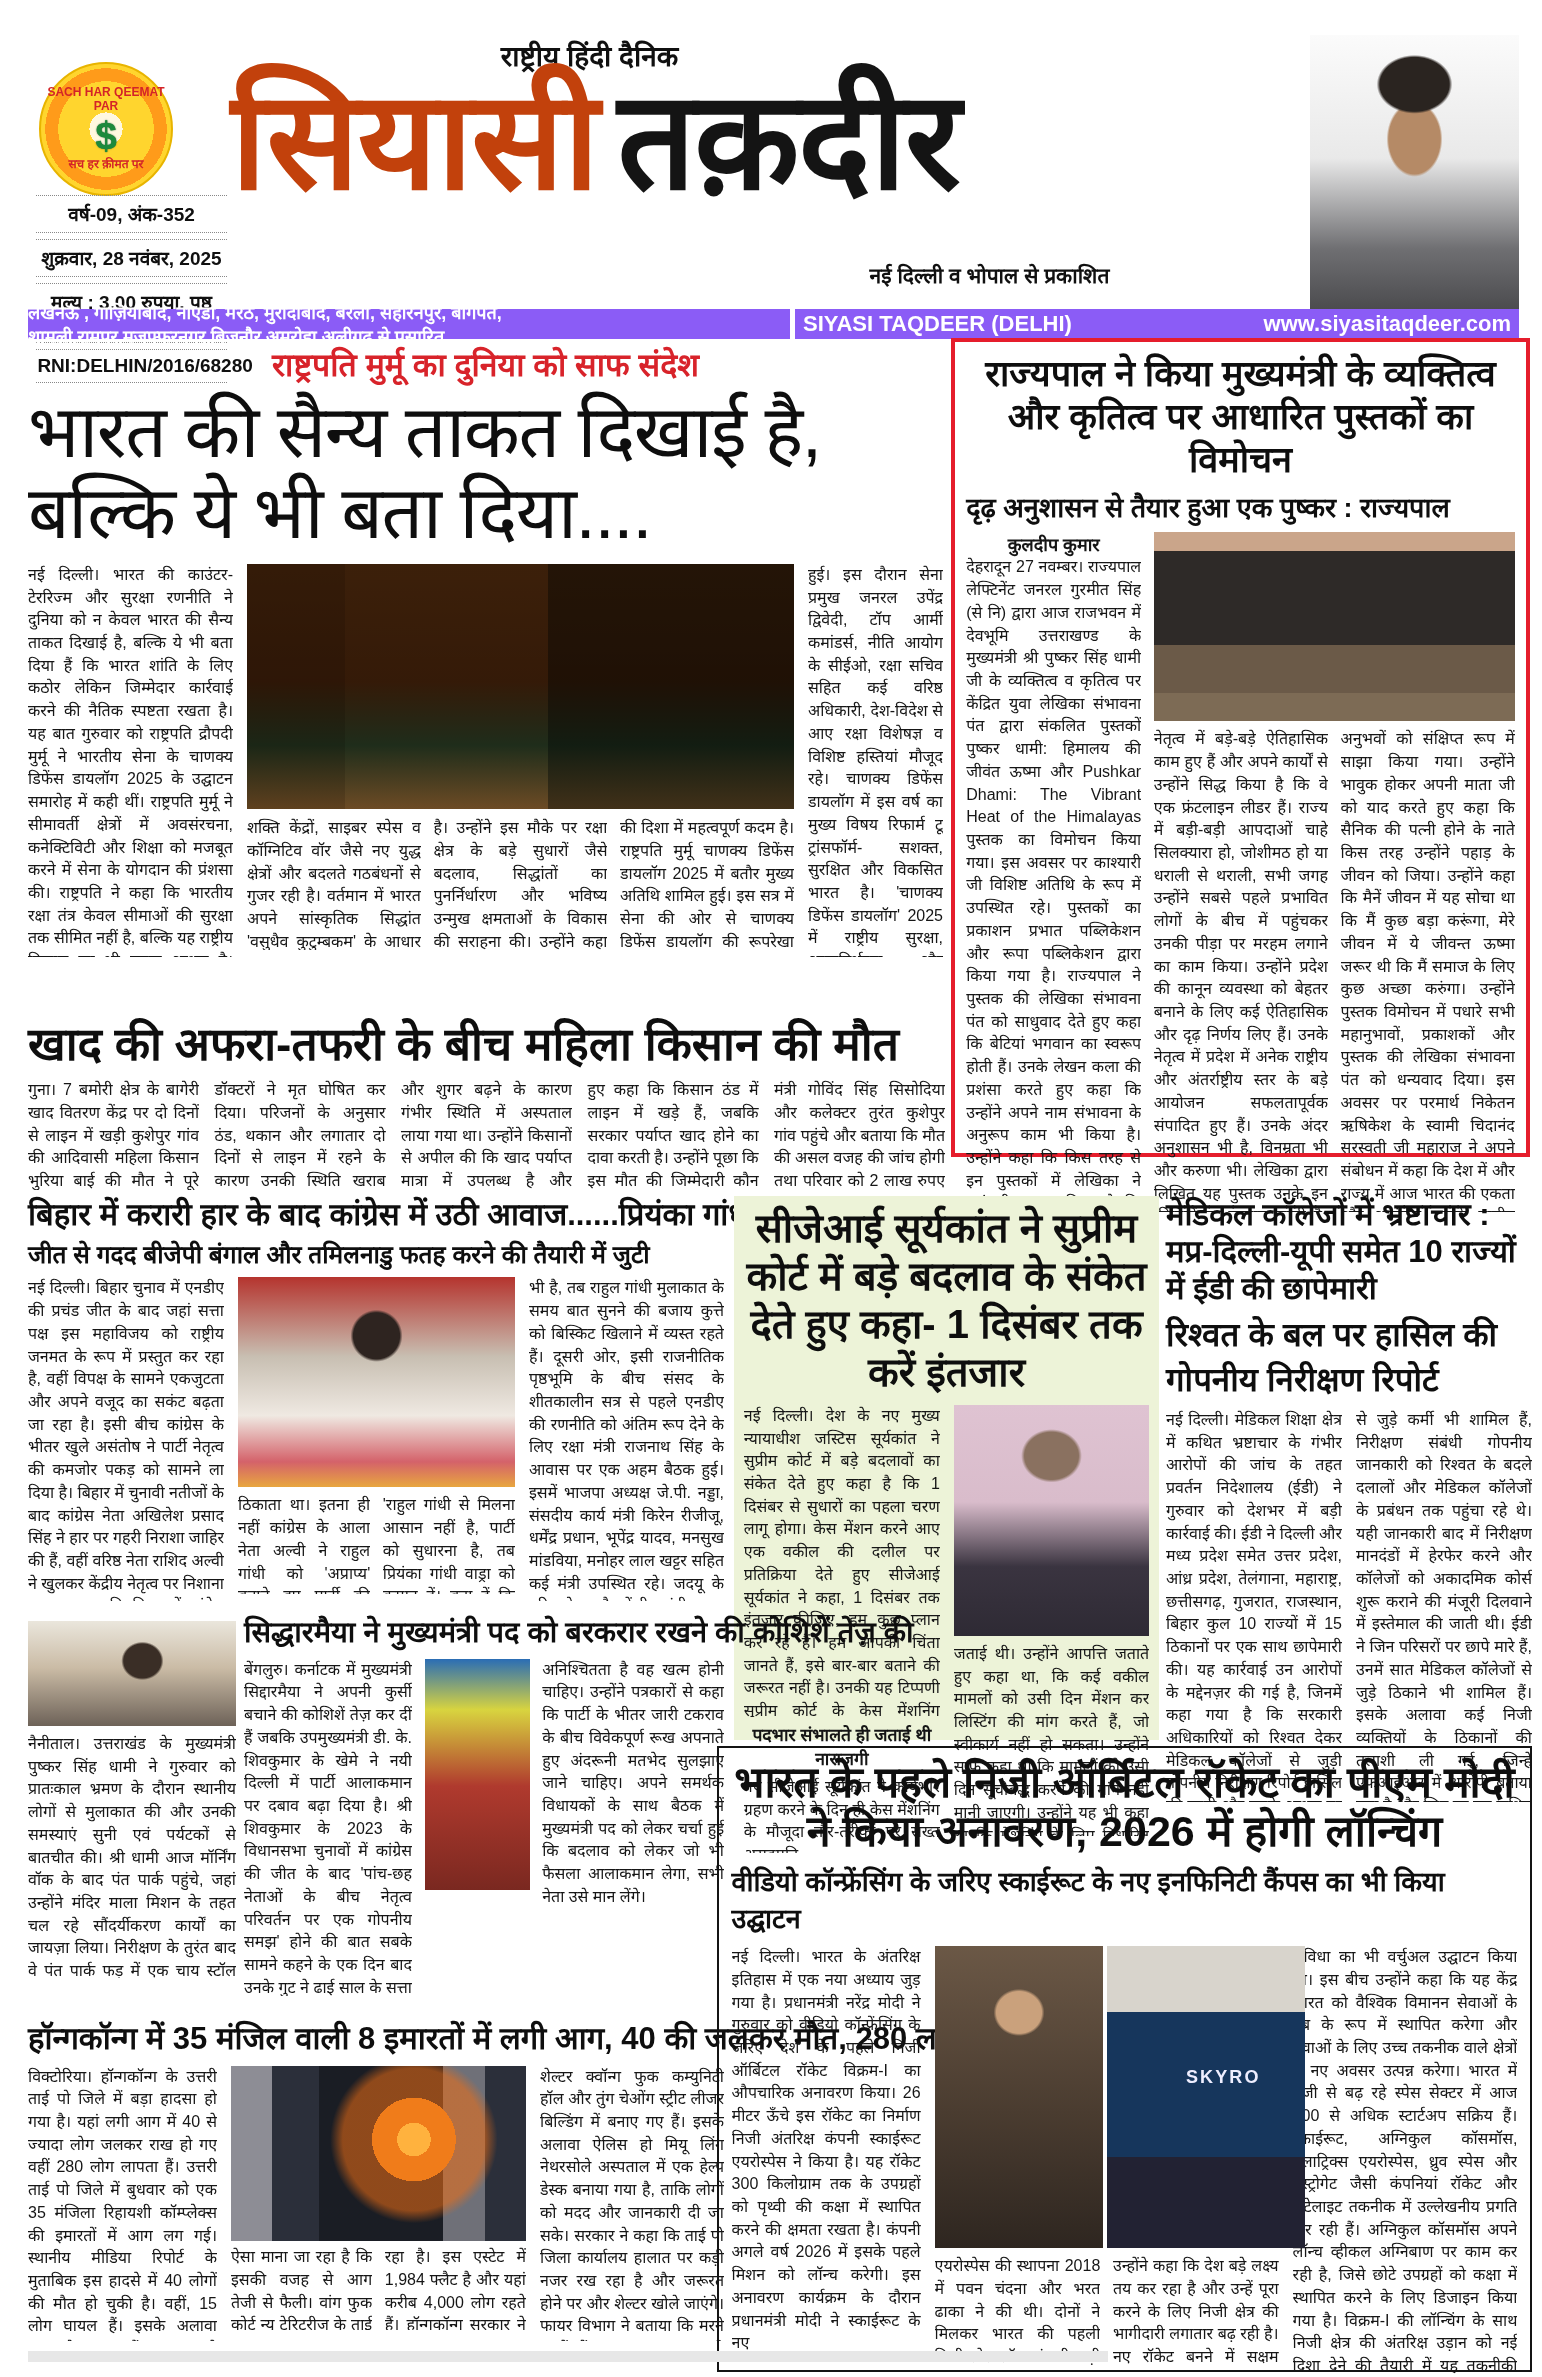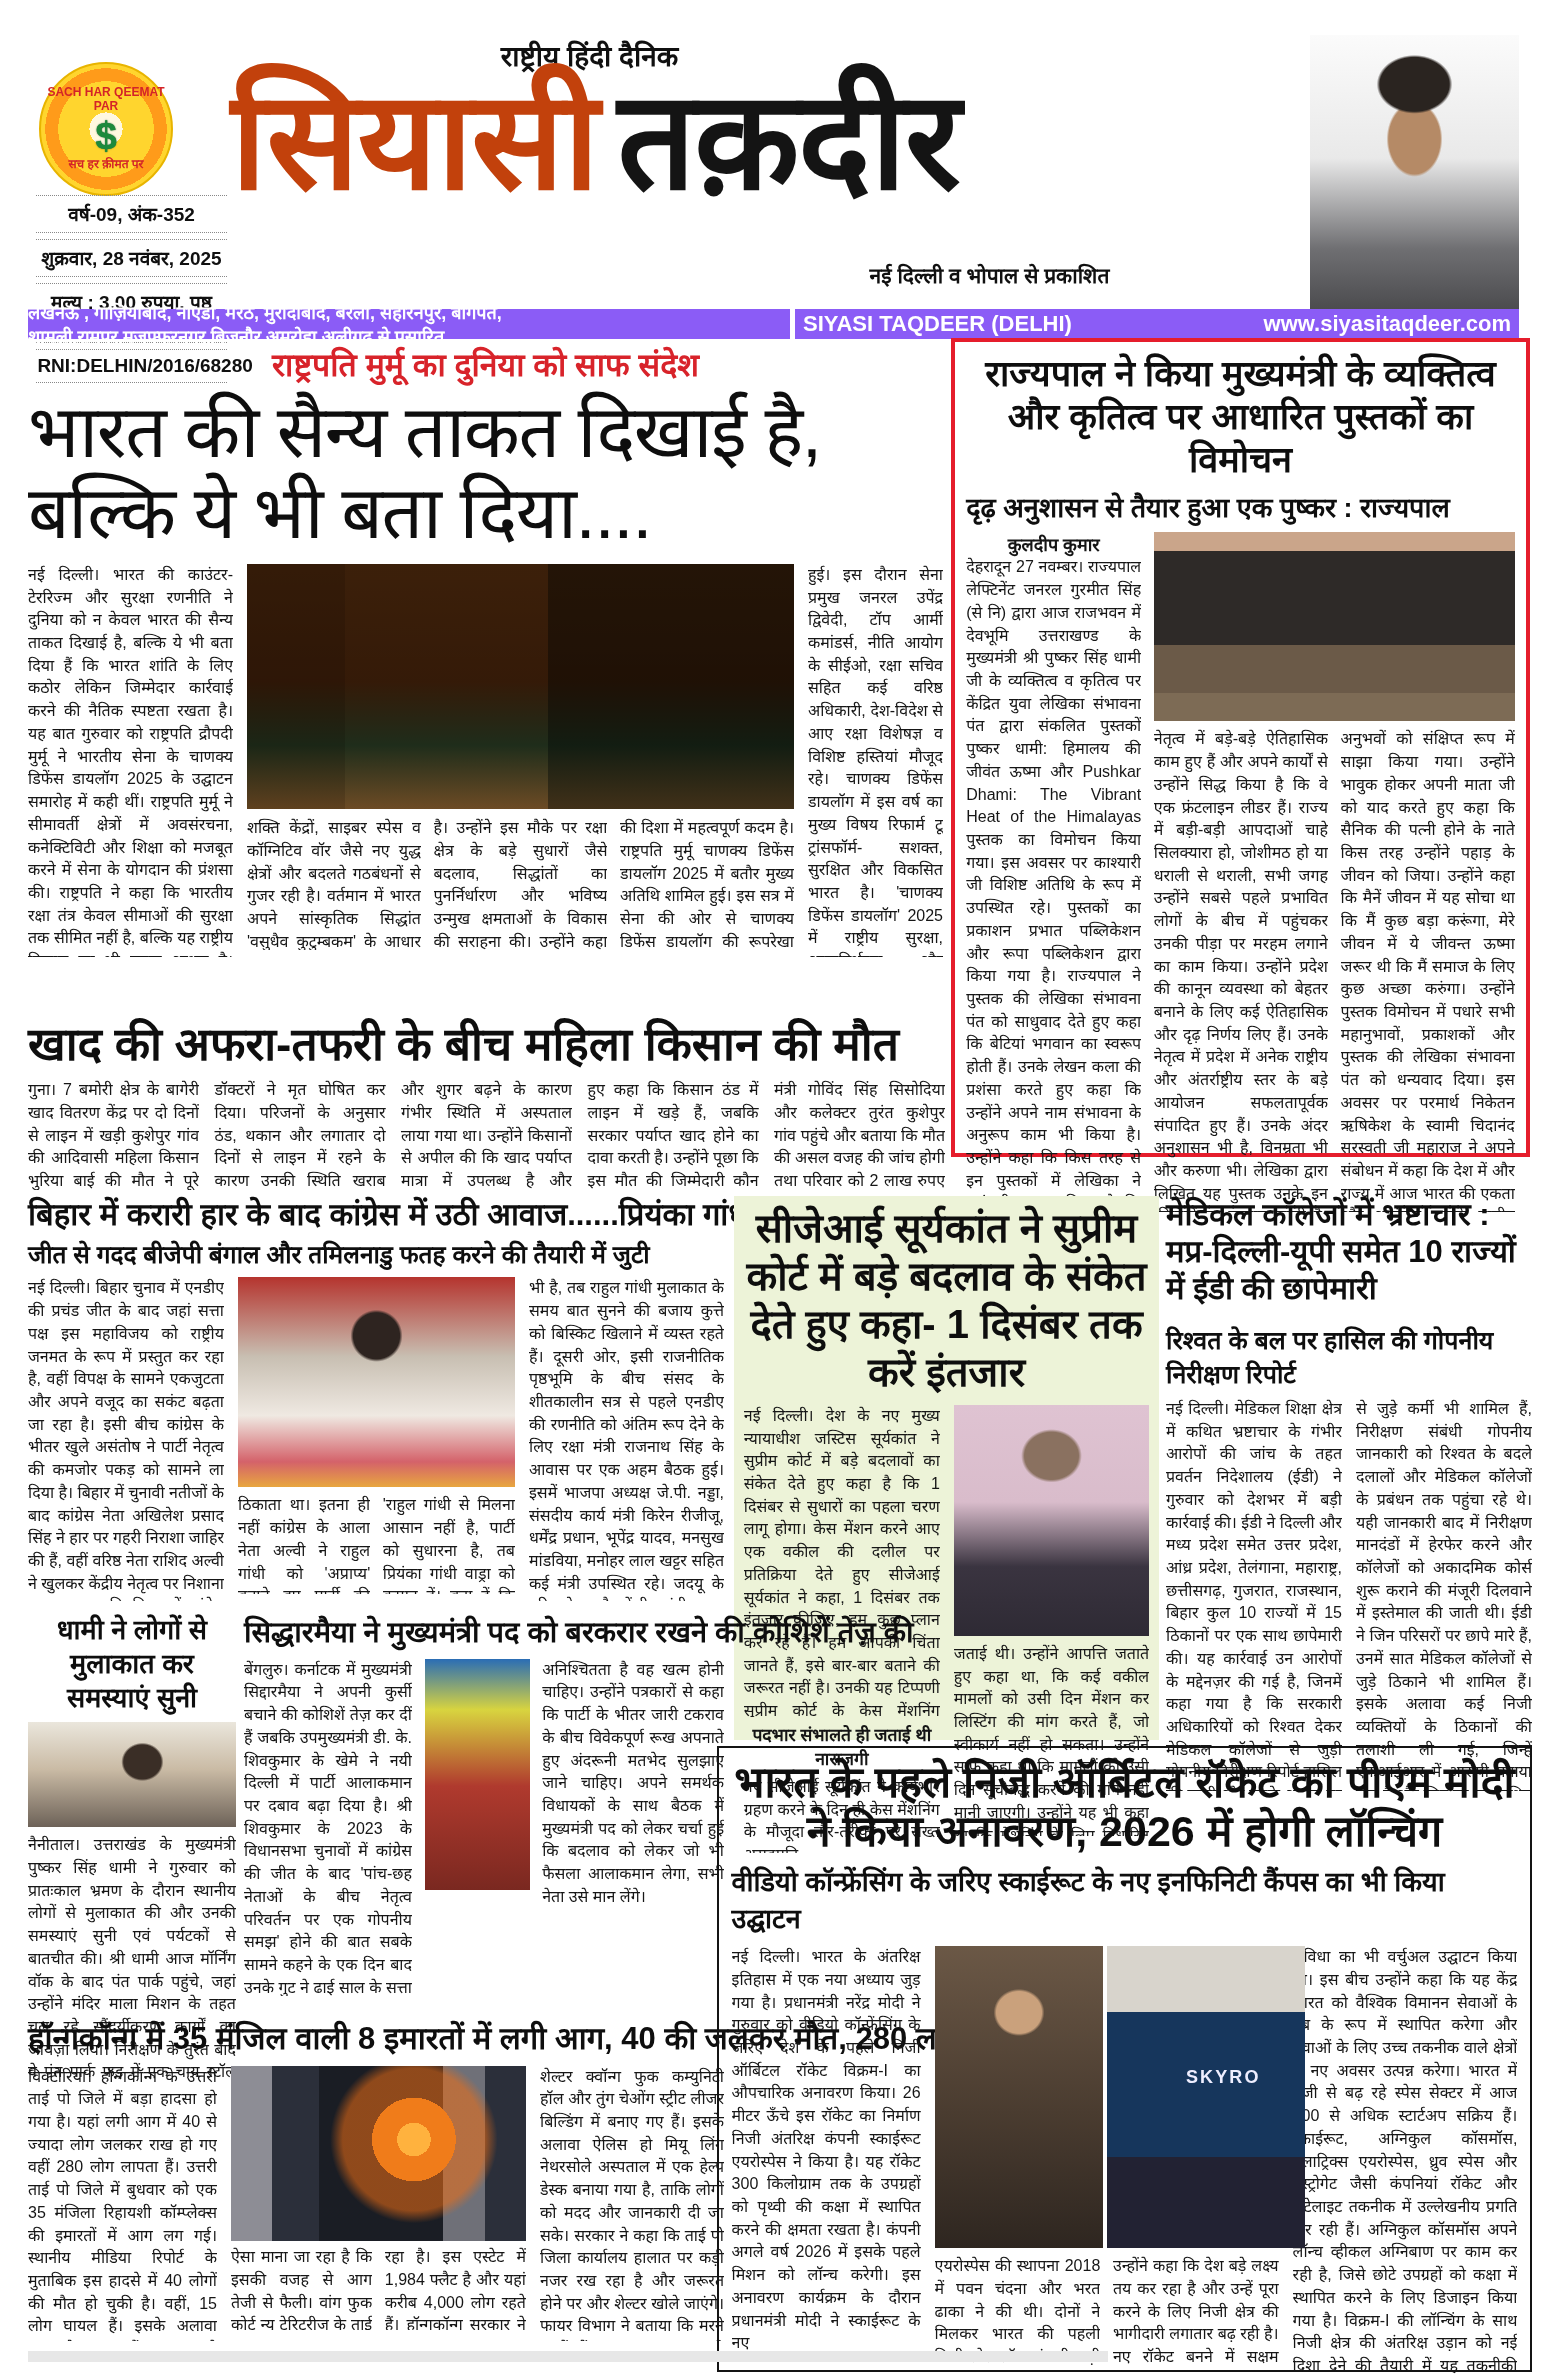--- a/index.html
+++ b/index.html
@@ -74,21 +74,21 @@
   .cji{left:734px;top:1196px;width:425px;height:544px;background:#edf3d8;padding:8.4px 9.8px;box-sizing:border-box;}
   .cji .h-md{text-align:center;font-size:40px;}
   .cji-body{margin-top:8.4px;gap:14px;height:435px;}
   .cji-photo{width:195px;height:231px;
      background:radial-gradient(ellipse 49px 43px at 50% 22%, #8a7160 0 55%, transparent 62%),
      linear-gradient(180deg,#dfc3d2 0%,#d9bccb 42%,#3a3440 70%,#2e2a34 100%);}
   .cji-inner-sub{font-weight:800;text-align:center;font-size:17.5px;margin:5.6px 0;}
   
   .med{left:1166px;top:1196px;width:366px;height:540px;}
   .med .h-md{font-size:31px;}
-  .med .sub{font-size:25px;margin-top:14px;}
+  .med .sub{font-size:33px;margin-top:3px;}
   .med-body{margin-top:8.4px;gap:14px;height:393px;}
   .med .col{flex:1;}
   
   .dhami{left:28px;top:1614px;width:208px;height:397px;}
   .dhami .h-sm{font-size:27px;text-align:center;}
   .dhami-photo{width:208px;height:105px;margin-top:7px;
      background:radial-gradient(ellipse 34px 31px at 55% 38%, #3a2e26 0 55%, transparent 62%),
      linear-gradient(180deg,#eae6dc 0%,#cabba5 45%,#6d6258 100%);}
   .dhami-body{margin-top:7px;height:245px;}
   
@@ -237,21 +237,20 @@
   <div class="abs med">
     <div class="h-md">मेडिकल कॉलेजों में भ्रष्टाचार : मप्र-दिल्ली-यूपी समेत 10 राज्यों में ईडी की छापेमारी</div>
     <div class="sub">रिश्वत के बल पर हासिल की गोपनीय निरीक्षण रिपोर्ट</div>
     <div class="cols med-body">
       <div class="col">नई दिल्ली। मेडिकल शिक्षा क्षेत्र में कथित भ्रष्टाचार के गंभीर आरोपों की जांच के तहत प्रवर्तन निदेशालय (ईडी) ने गुरुवार को देशभर में बड़ी कार्रवाई की। ईडी ने दिल्ली और मध्य प्रदेश समेत उत्तर प्रदेश, आंध्र प्रदेश, तेलंगाना, महाराष्ट्र, छत्तीसगढ़, गुजरात, राजस्थान, बिहार कुल 10 राज्यों में 15 ठिकानों पर एक साथ छापेमारी की। यह कार्रवाई उन आरोपों के मद्देनज़र की गई है, जिनमें कहा गया है कि सरकारी अधिकारियों को रिश्वत देकर मेडिकल कॉलेजों से जुड़ी गोपनीय निरीक्षण रिपोर्ट हासिल की जाती और इसके आधार पर अनियमित कॉलेजों को एनएमसी से मान्यता दिलाने की कोशिश होती थी। सूत्रों के मुताबिक, ईडी की यह पूरी कार्रवाई सीबीआई द्वारा 30 जून 2025 को दर्ज एफआईआर (संख्या आरसी2182025ए0014) पर आधारित है। एफआईआर में आरोप है कि कुछ सरकारी अधिकारी, जिनमें राष्ट्रीय मेडिकल कमीशन (एनएमसी)</div>
       <div class="col">से जुड़े कर्मी भी शामिल हैं, निरीक्षण संबंधी गोपनीय जानकारी को रिश्वत के बदले दलालों और मेडिकल कॉलेजों के प्रबंधन तक पहुंचा रहे थे। यही जानकारी बाद में निरीक्षण मानदंडों में हेरफेर करने और कॉलेजों को अकादमिक कोर्स शुरू कराने की मंजूरी दिलवाने में इस्तेमाल की जाती थी। ईडी ने जिन परिसरों पर छापे मारे हैं, उनमें सात मेडिकल कॉलेजों से जुड़े ठिकाने भी शामिल हैं। इसके अलावा कई निजी व्यक्तियों के ठिकानों की तलाशी ली गई, जिन्हें एफआईआर में आरोपी बताया गया है और जिन पर इस कथित धन लेन-देन में महत्वपूर्ण भूमिका निभाने का आरोप है। अधिकारियों के अनुसार, शुरुआती जांच में यह स्पष्ट हुआ है कि एक संगठित नेटवर्क के जरिए गोपनीय दस्तावेजों का आदान-प्रदान और कथित रिश्वत का लेन-देन किया जा रहा था। अब जांच एजेंसी का फोकस न केवल संस्थागत परिसरों पर, बल्कि उन निजी स्थलों पर भी है, जहां से अवैध रूप से अर्जित धन या डिजिटल साक्ष्य मिलने की संभावना है।</div>
     </div>
   </div>
 
   <div class="abs dhami">
-    <div class="h-sm">धामी ने लोगों से मुलाकात कर समस्याएं सुनी</div>
     <div class="ph dhami-photo"></div>
     <div class="col dhami-body">नैनीताल। उत्तराखंड के मुख्यमंत्री पुष्कर सिंह धामी ने गुरुवार को प्रातःकाल भ्रमण के दौरान स्थानीय लोगों से मुलाकात की और उनकी समस्याएं सुनी एवं पर्यटकों से बातचीत की। श्री धामी आज मॉर्निंग वॉक के बाद पंत पार्क पहुंचे, जहां उन्होंने मंदिर माला मिशन के तहत चल रहे सौंदर्यीकरण कार्यों का जायज़ा लिया। निरीक्षण के तुरंत बाद वे पंत पार्क फड़ में एक चाय स्टॉल पर पहुंचे।</div>
   </div>
 
   <div class="abs sidd">
     <div class="h-sm">सिद्धारमैया ने मुख्यमंत्री पद को बरकरार रखने की कोशिशें तेज़ की</div>
     <div class="cols sidd-body">
       <div class="col" style="width:168px;flex:none;">बेंगलुरु। कर्नाटक में मुख्यमंत्री सिद्दारमैया ने अपनी कुर्सी बचाने की कोशिशें तेज़ कर दीं हैं जबकि उपमुख्यमंत्री डी. के. शिवकुमार के खेमे ने नयी दिल्ली में पार्टी आलाकमान पर दबाव बढ़ा दिया है। श्री शिवकुमार के 2023 के विधानसभा चुनावों में कांग्रेस की जीत के बाद 'पांच-छह नेताओं के बीच नेतृत्व परिवर्तन पर एक गोपनीय समझ' होने की बात सबके सामने कहने के एक दिन बाद उनके गुट ने ढाई साल के सत्ता साझेदारी फॉर्मूले का हवाला देते हुए राष्ट्रीय राजधानी का दौरा किया है। उनके साथ जुड़े कई विधायकों ने दिल्ली में शीर्ष नेताओं से मुलाकात की और केन्द्रीय नेतृत्व से तुरंत फैसला लेने</div>
       <div class="ph sidd-photo"></div>
       <div class="col" style="flex:1;">अनिश्चितता है वह खत्म होनी चाहिए। उन्होंने पत्रकारों से कहा कि पार्टी के भीतर जारी टकराव के बीच विवेकपूर्ण रूख अपनाते हुए अंदरूनी मतभेद सुलझाए जाने चाहिए। अपने समर्थक विधायकों के साथ बैठक में मुख्यमंत्री पद को लेकर चर्चा हुई कि बदलाव को लेकर जो भी फैसला आलाकमान लेगा, सभी नेता उसे मान लेंगे।</div>

